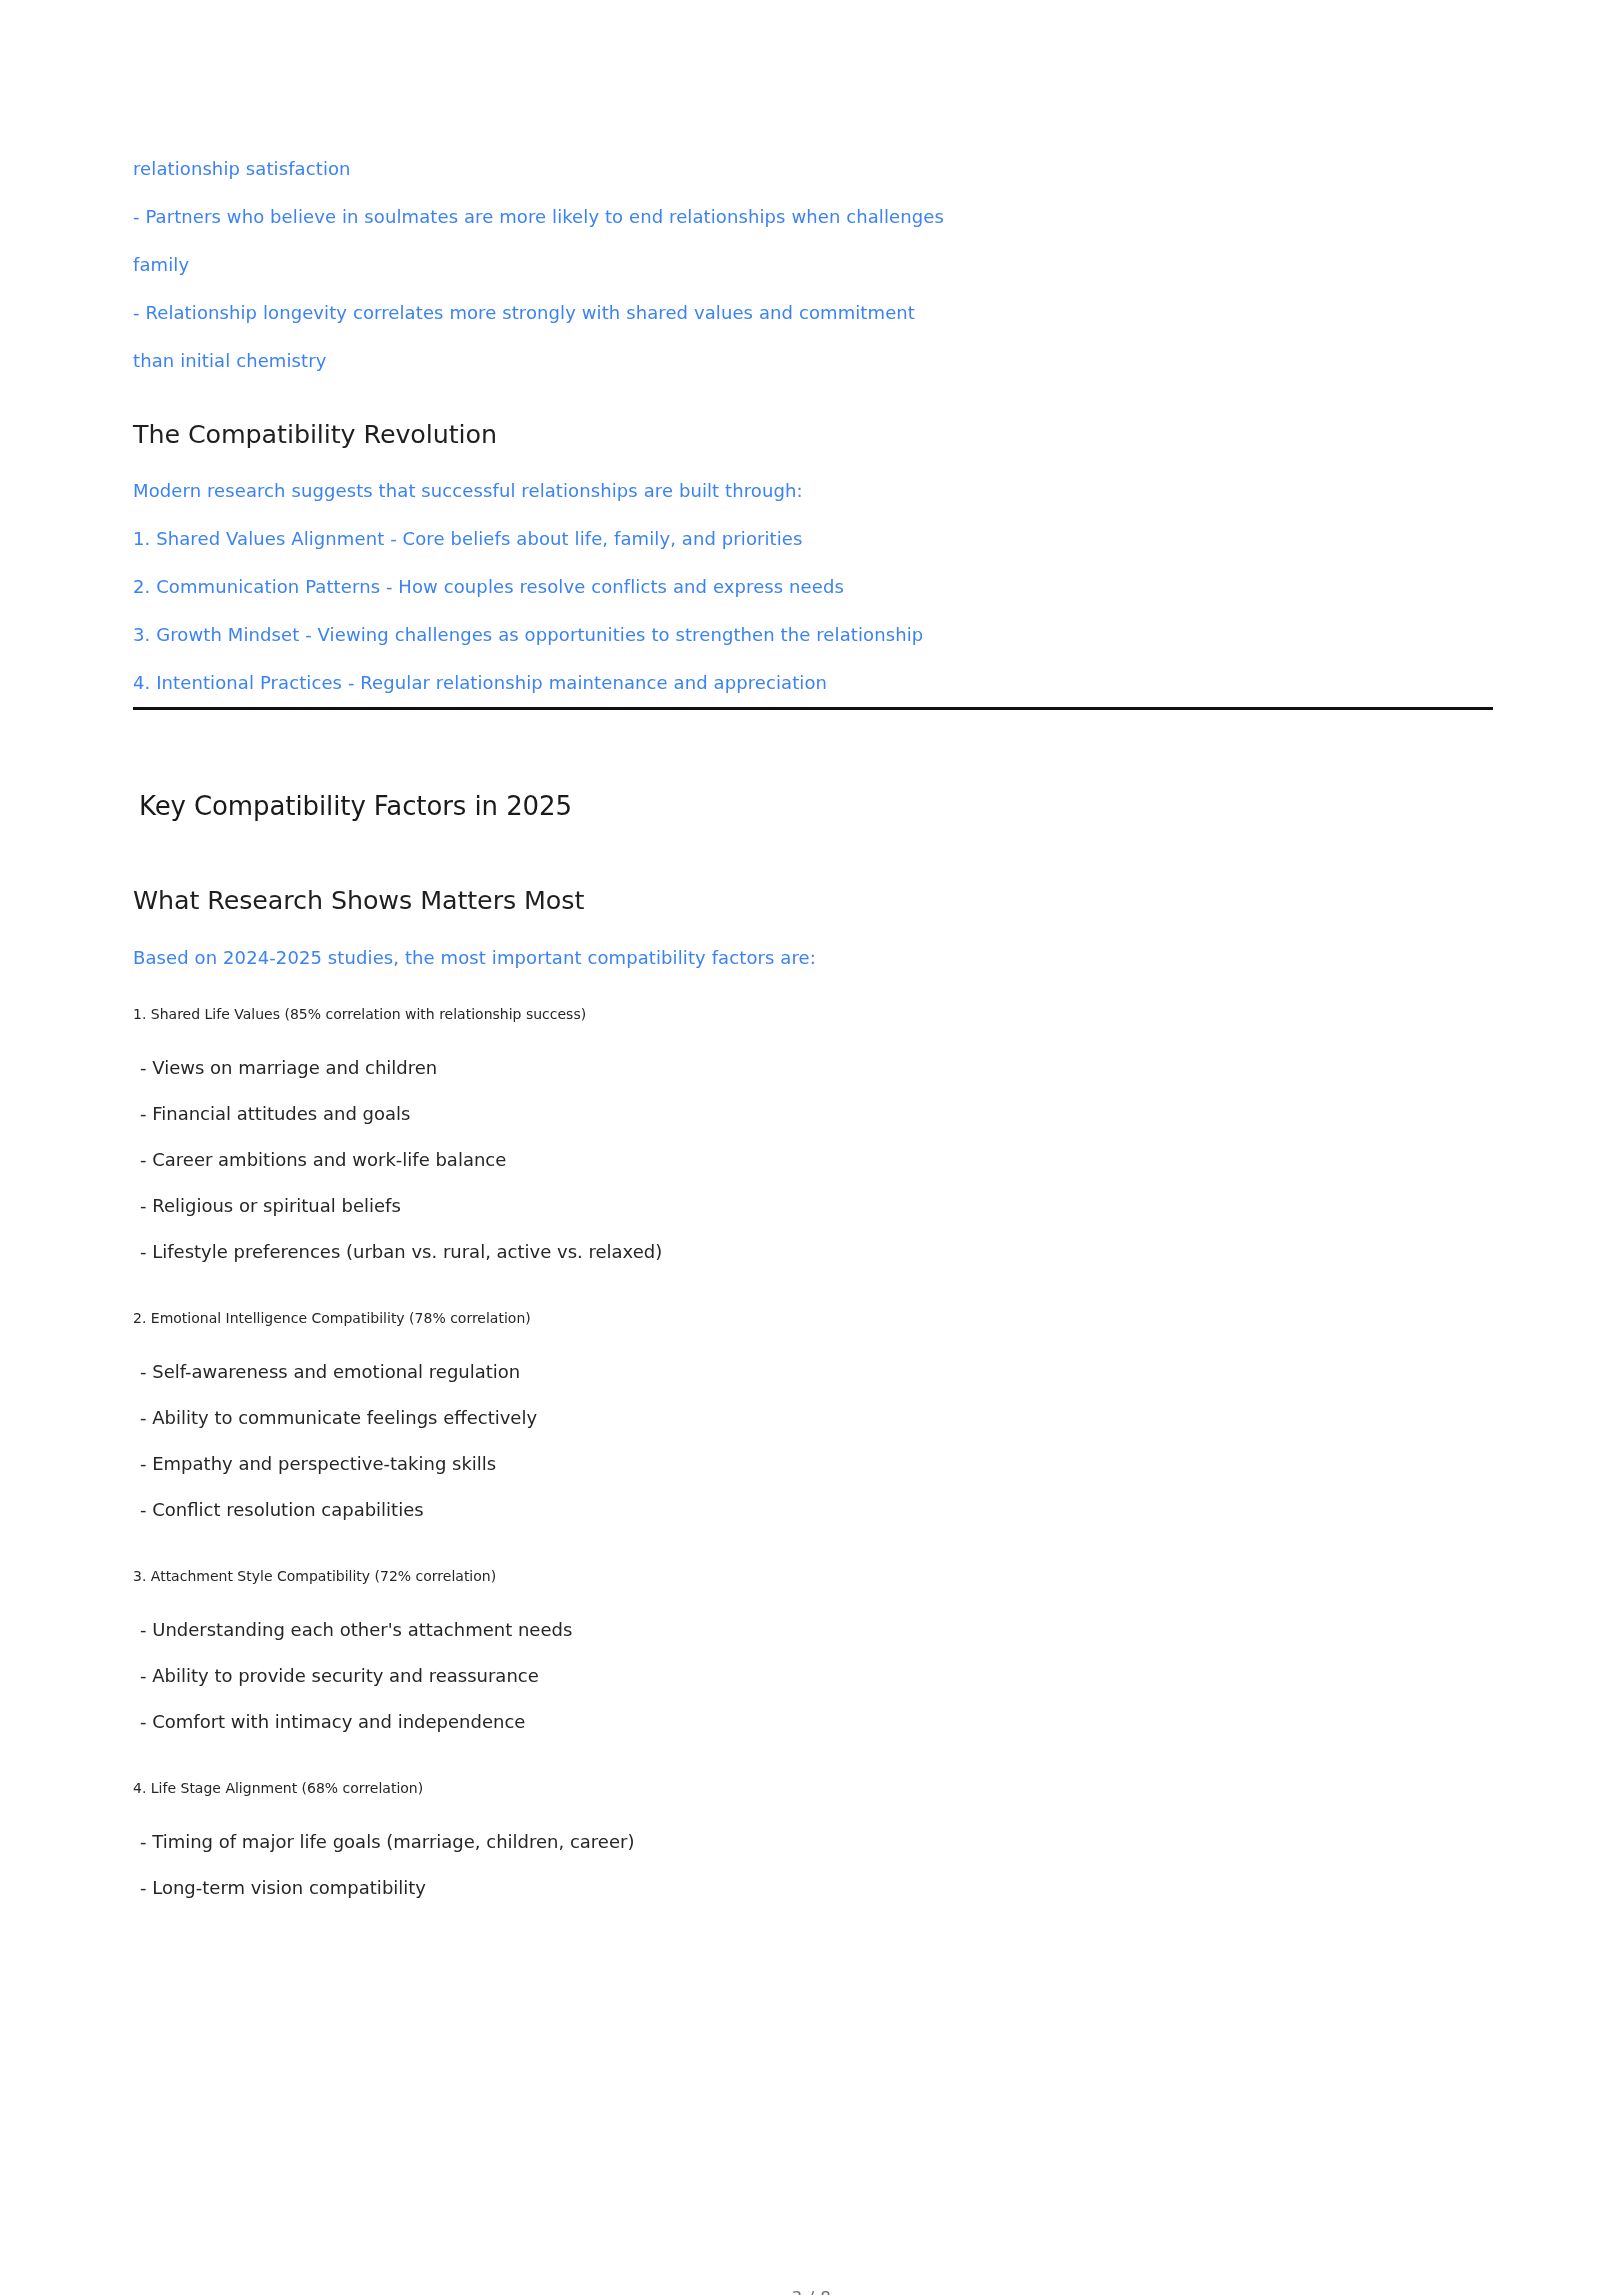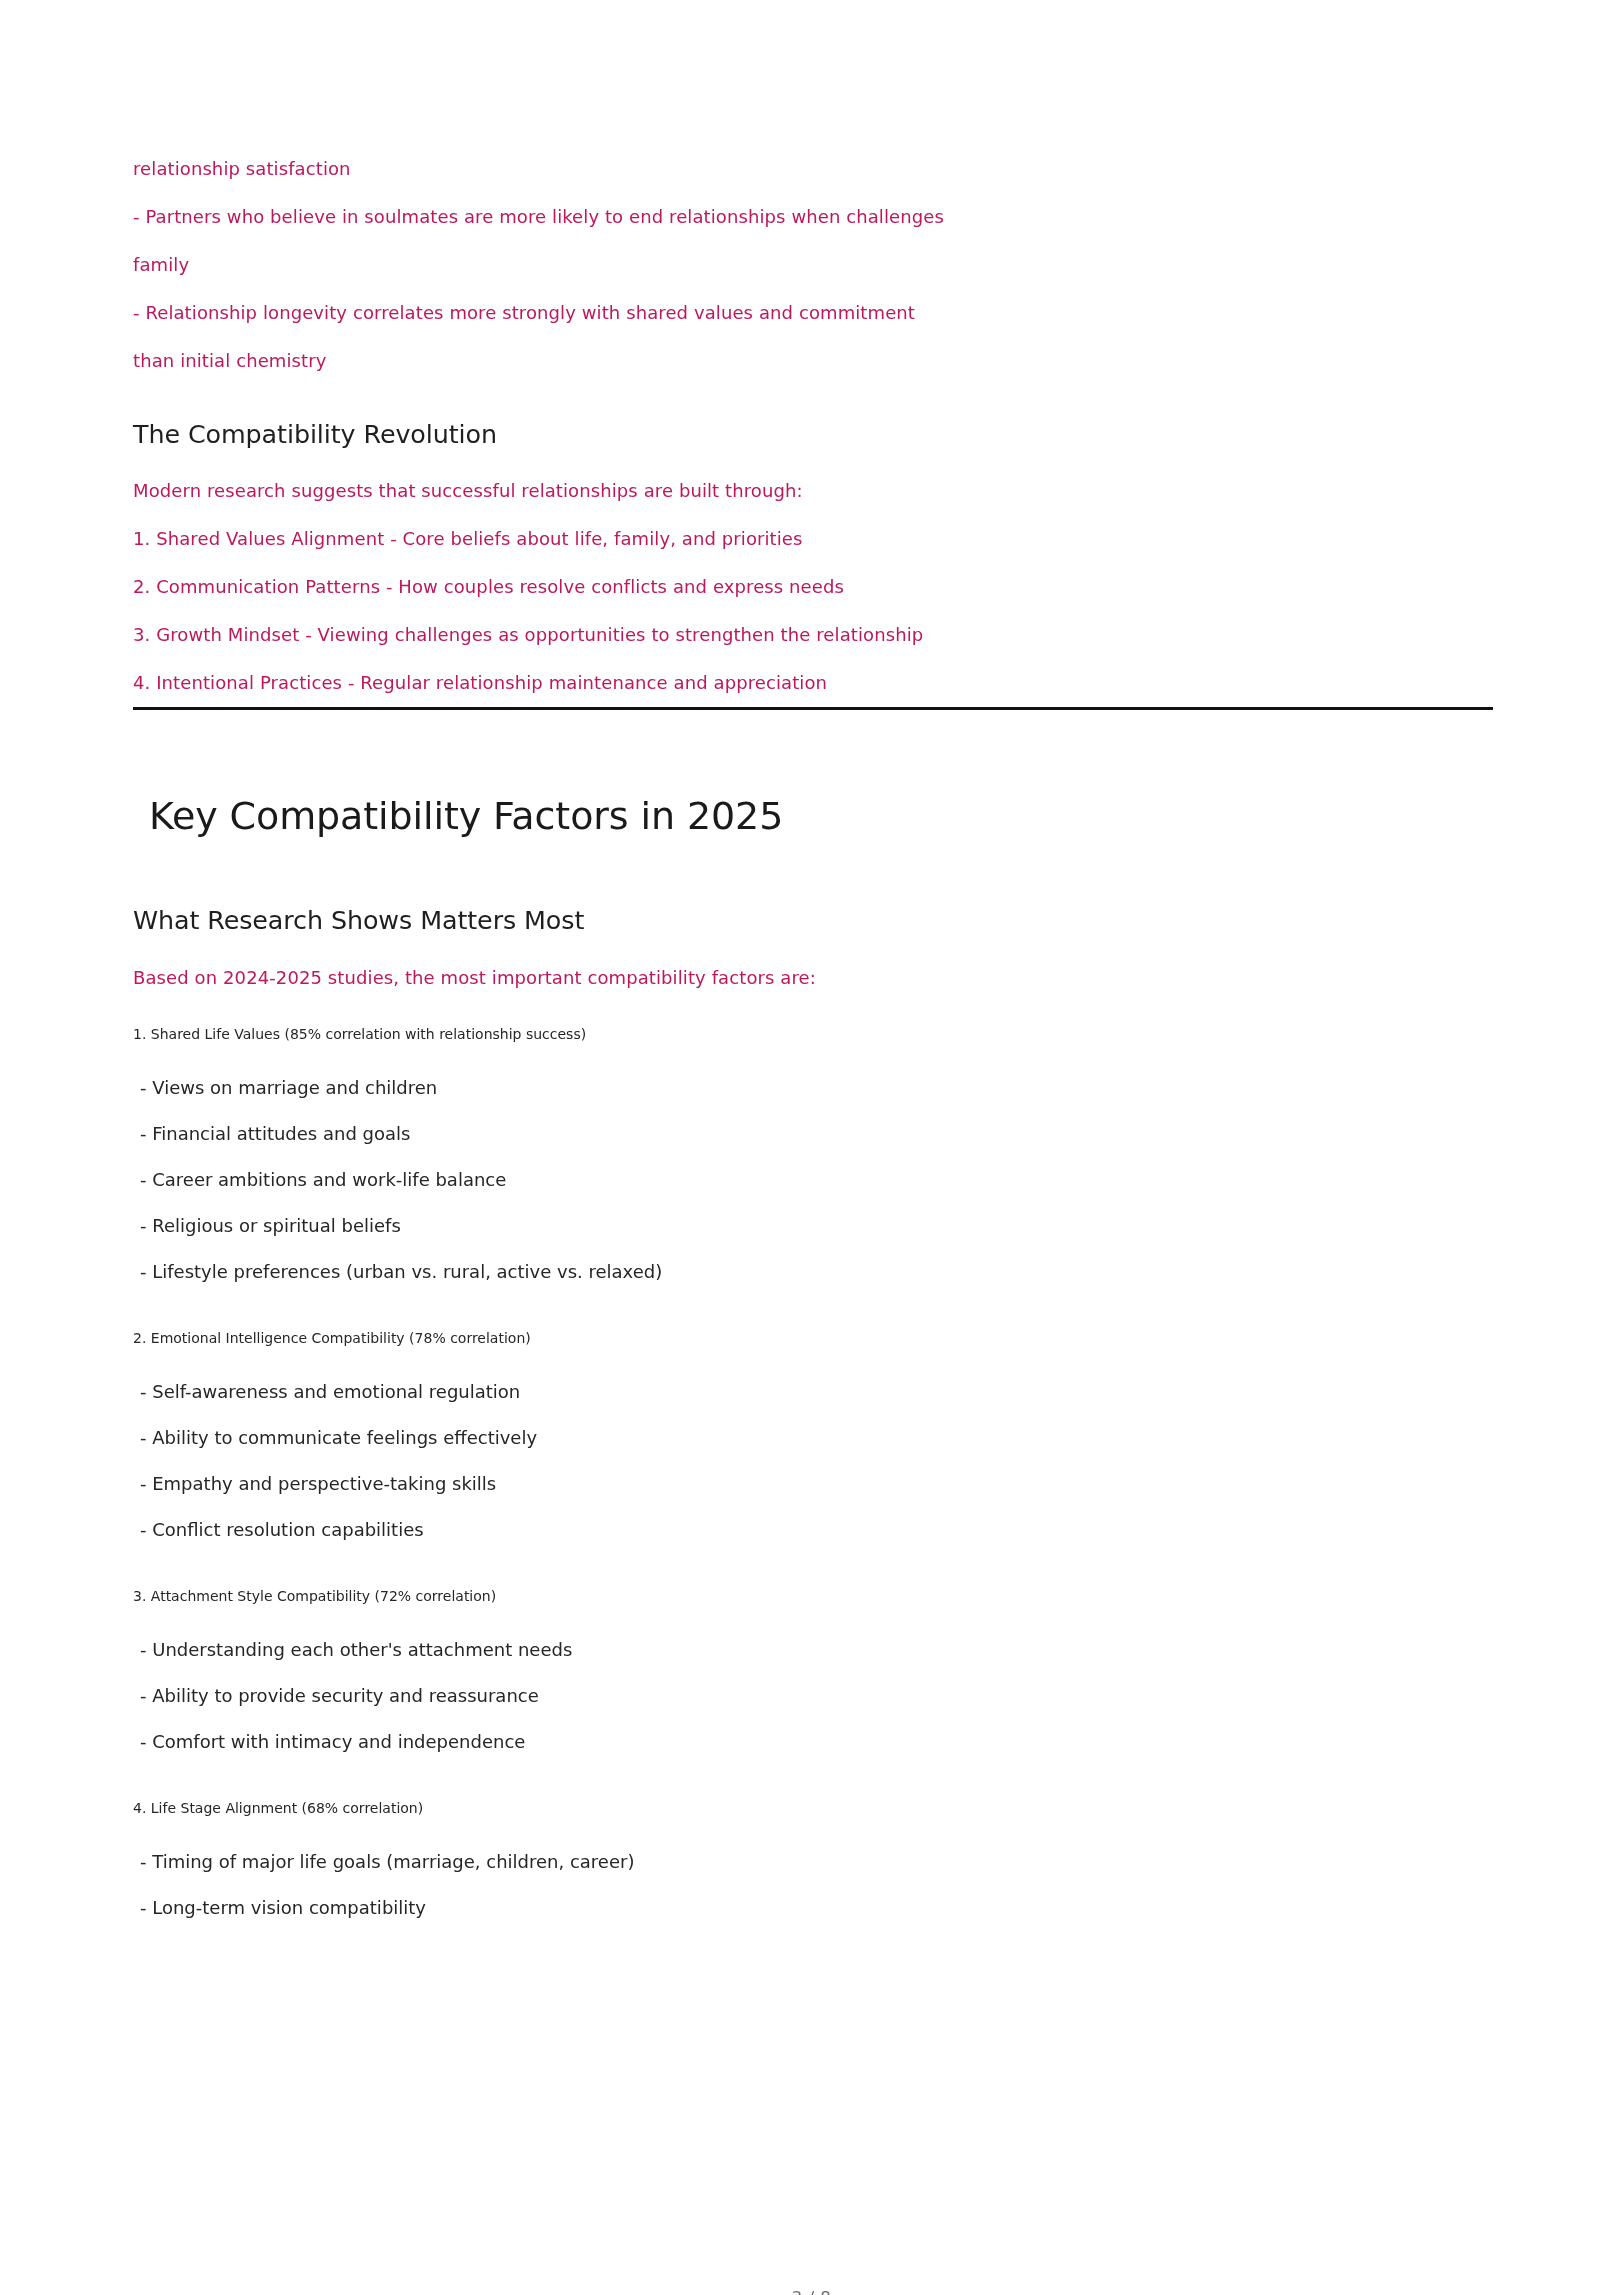--- a/index.html
+++ b/index.html
@@ -30,35 +30,35 @@
     left: 133px;
     top: 145px;
     width: 1366px;
   }
 
   
   .para {
     font-size: 18px;
     line-height: 48px;
     font-weight: 400;
-    color: #be185d;
+    color: #3b82f6;
     margin: 0;
     letter-spacing: 0.1px;
   }
   .para .ln { display: block; }
 
   .block-gap-lg { height: 33px; }
   .block-gap-md { height: 16px; }
 
   h1.doc-h1 {
-    font-size: 38px;
+    font-size: 26px;
     line-height: 43px;
     font-weight: 400;
     color: #1a1a1a;
-    margin: 16px;
+    margin: 6px;
     letter-spacing: -0.1px;
   }
   h2.doc-h2 {
     font-size: 25.4px;
     line-height: 33px;
     font-weight: 400;
     color: #1f1f1f;
     margin: 0;
     letter-spacing: -0.1px;
   }

